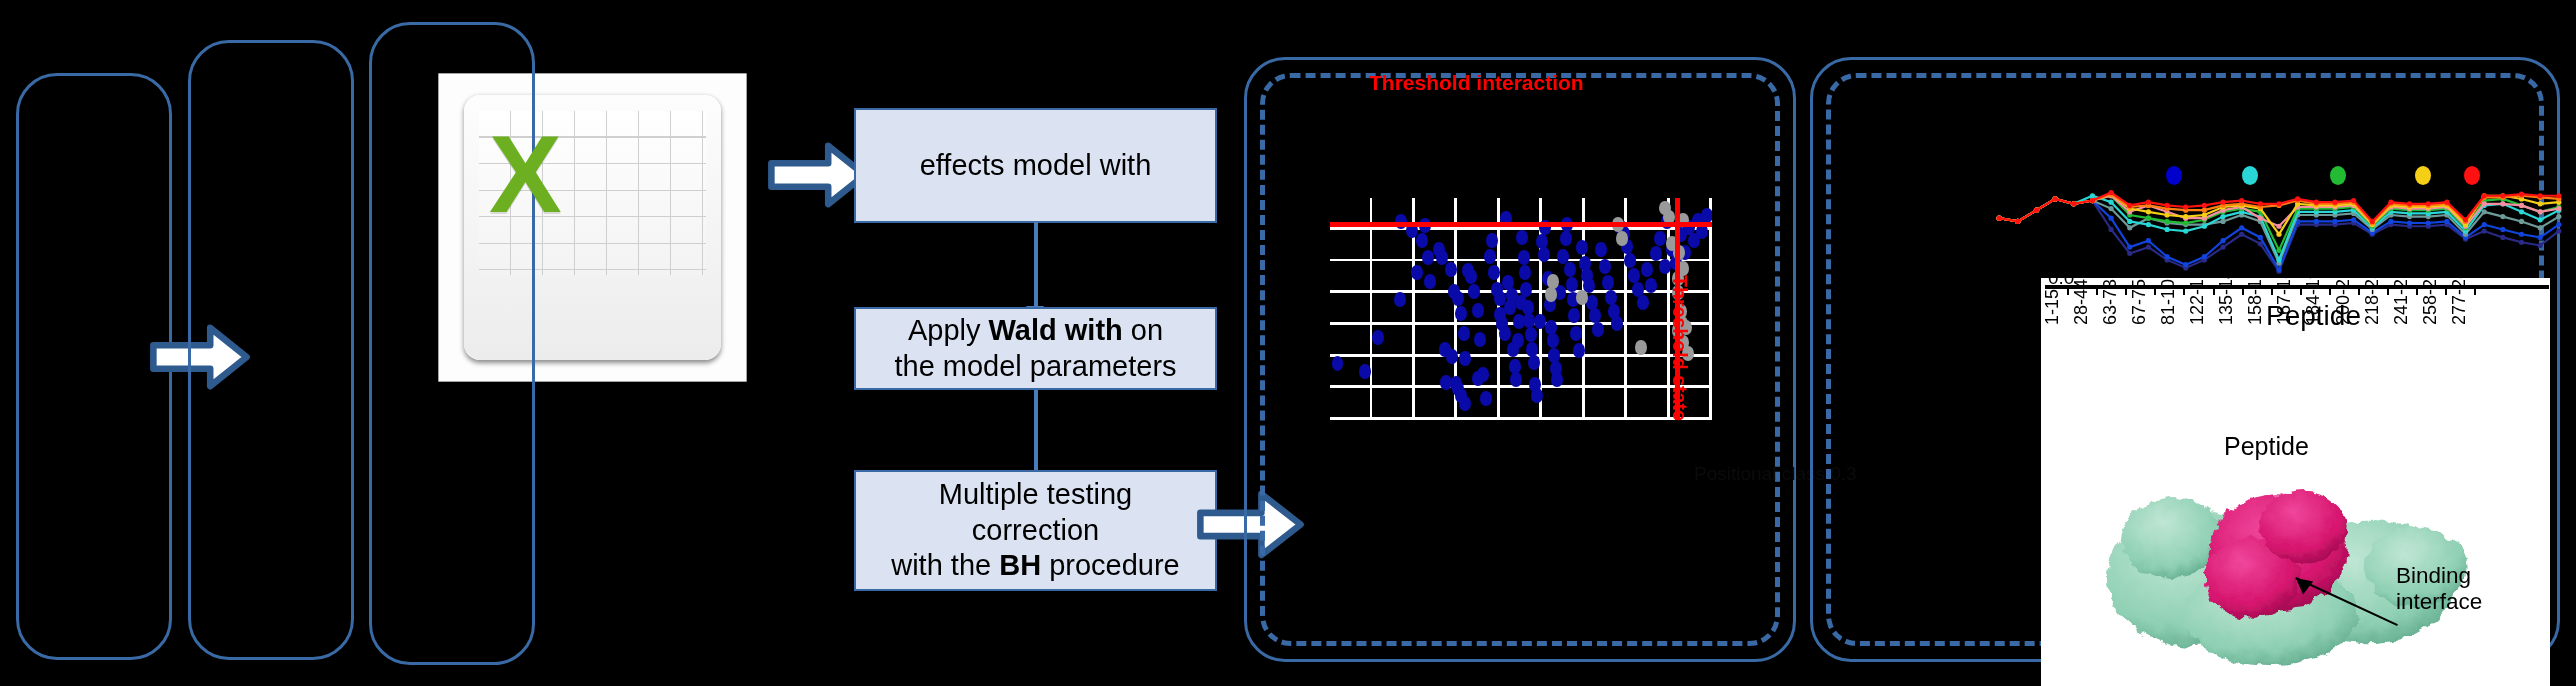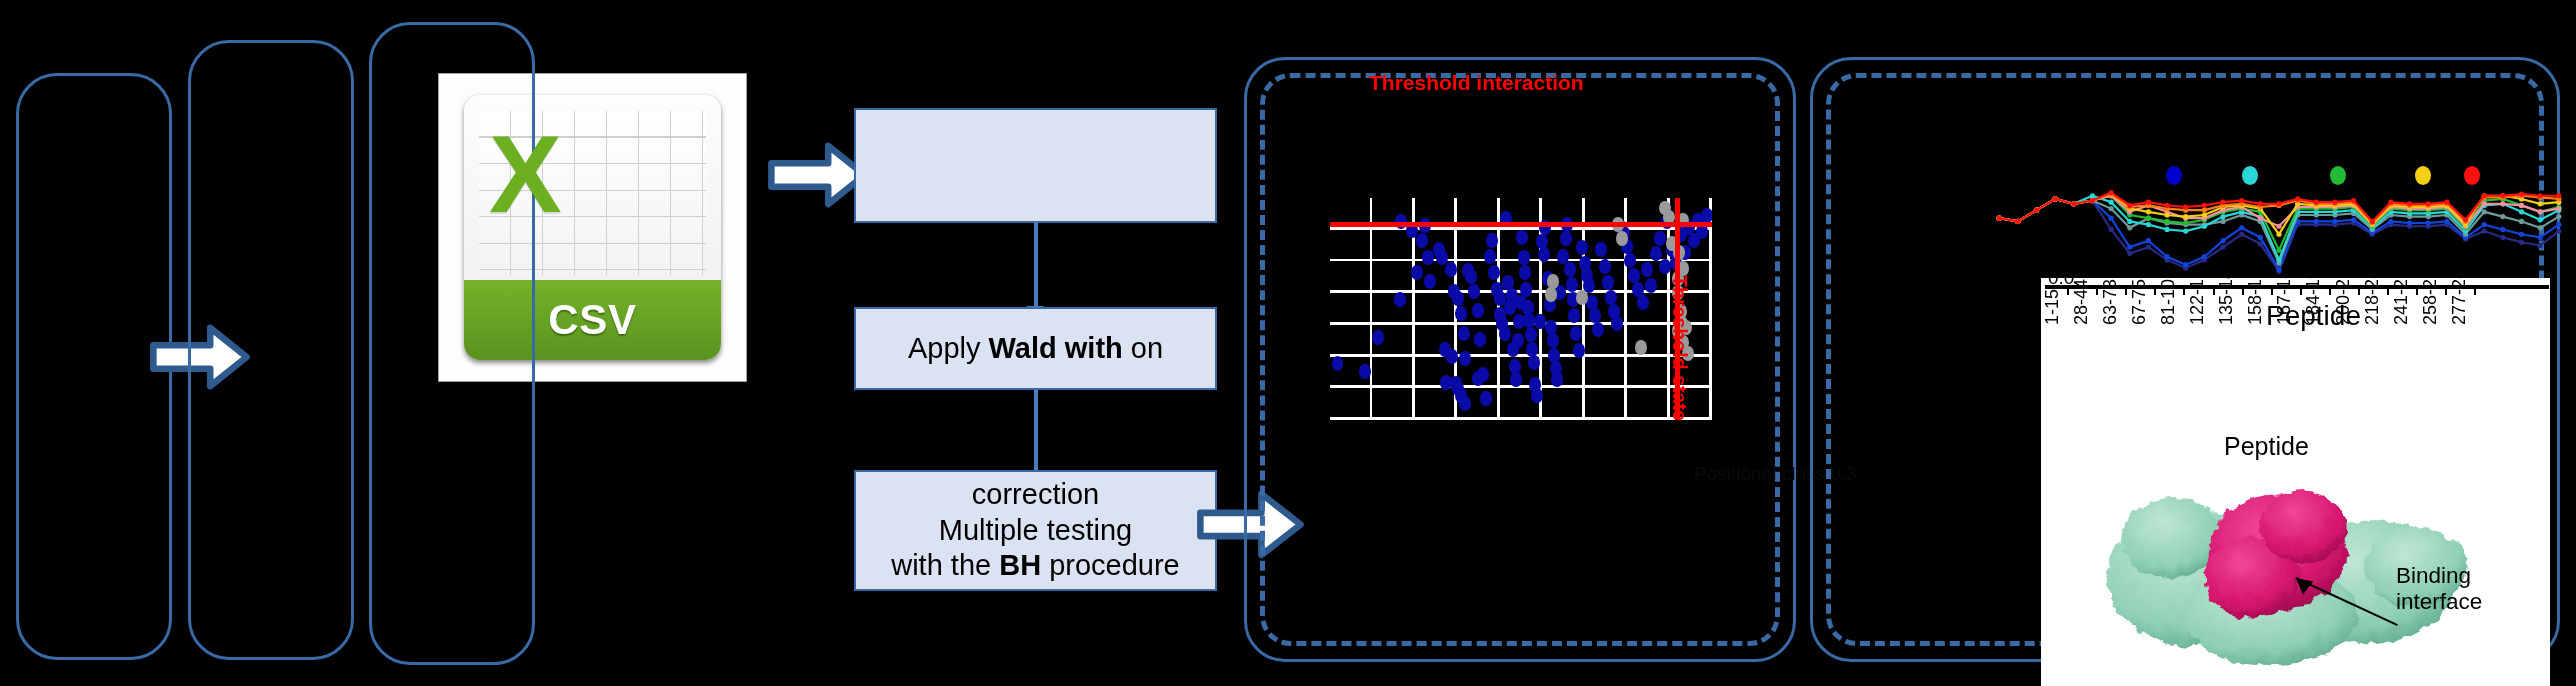--- a/index.html
+++ b/index.html
@@ -82,57 +82,56 @@
       <polygon points="6,32 84,32 84,8 134,48 84,88 84,64 6,64" fill="#ffffff" stroke="#2e5a8e" stroke-width="9" stroke-linejoin="round"></polygon>
     </svg>
   </div>
 
   <div class="panel" style="left:188px;top:40px;width:166px;height:620px;"></div>
 
   <div class="csv-card" style="left:439px;top:74px;width:307px;height:307px;">
     <div class="csv-inner">
       <div class="csv-grid"></div>
       <div class="csv-x">X</div>
-      <div class="csv-band">
-        <span>CSV</span>
-      </div>
     </div>
   </div>
 
   <div class="blockarrow" style="left:1055,;left:767px;top:140px;width:102px;height:70px;">
     <svg width="102" height="70" viewBox="0 0 140 96">
       <polygon points="6,32 84,32 84,8 134,48 84,88 84,64 6,64" fill="#ffffff" stroke="#2e5a8e" stroke-width="9" stroke-linejoin="round"></polygon>
     </svg>
   </div>
 
   <div class="panel" style="left:369px;top:22px;width:166px;height:643px;"></div>
 
   <div class="pbox" style="left:854px;top:108px;width:363px;height:115px;">
     <div>
+      <div>effects model with</div>
     </div>
   </div>
 
   <div class="connector" style="left:1034px;top:222px;height:84px;">
     <div class="head"></div>
   </div>
 
   <div class="pbox" style="left:854px;top:307px;width:363px;height:83px;">
     <div>
       <div>Apply <b>Wald with</b> on</div>
+      <div>the model parameters</div>
     </div>
   </div>
 
   <div class="connector" style="left:1034px;top:390px;height:80px;">
     <div class="head"></div>
   </div>
 
   <div class="pbox" style="left:854px;top:470px;width:363px;height:121px;">
     <div>
+      <div>Multiple testing</div>
       <div>correction</div>
-      <div>Multiple testing</div>
       <div>with the <b>BH</b> procedure</div>
     </div>
   </div>
 
   <div class="blockarrow" style="left:1196px;top:488px;width:109px;height:73px;">
     <svg width="109" height="73" viewBox="0 0 150 100">
       <polygon points="6,34 90,34 90,8 144,50 90,92 90,66 6,66" fill="#ffffff" stroke="#2e5a8e" stroke-width="9" stroke-linejoin="round"></polygon>
     </svg>
   </div>
 

